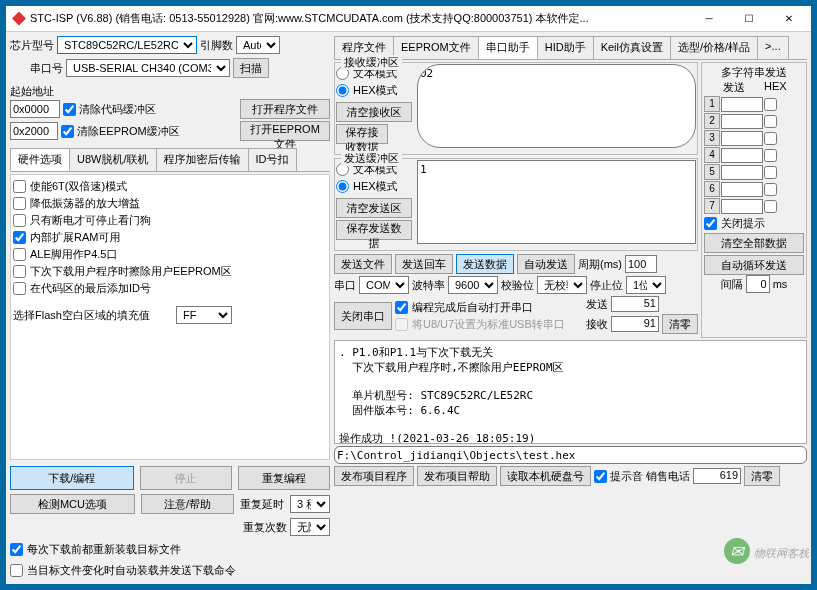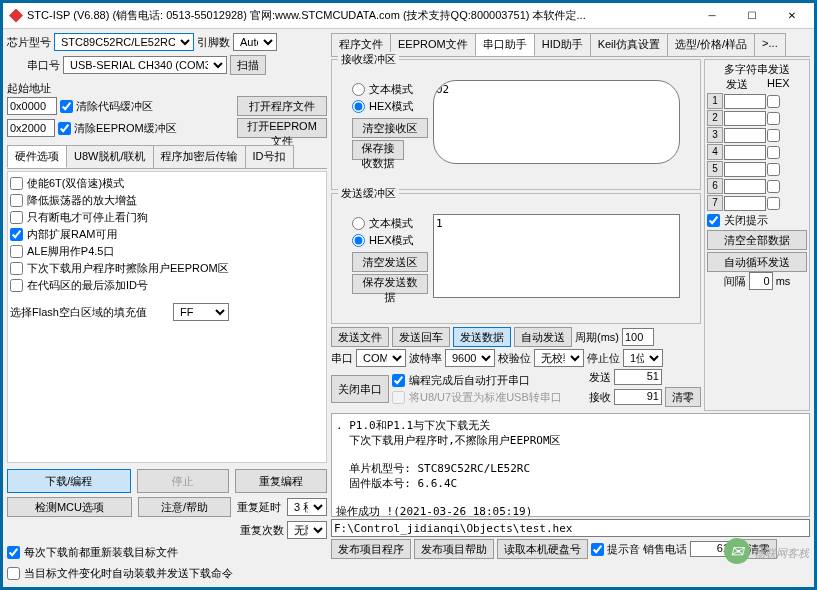--- a/index.html
+++ b/index.html
@@ -1,36 +1,36 @@
 <!DOCTYPE html>
 <html><head>
 <meta charset="utf-8">
 <style>
 * { box-sizing: border-box; margin: 0; padding: 0; font-family: "Microsoft YaHei", "SimSun", Arial, sans-serif; font-size: 11px; }
 body { background: #e8e8e8; width: 817px; height: 590px; overflow: hidden; }
-.window { width: 817px; height: 590px; background: #f0f0f0; border: 3px solid #0369a1; display: flex; flex-direction: column; }
+.window { width: 817px; height: 590px; background: #f0f0f0; border: 6px solid #0369a1; display: flex; flex-direction: column; }
 .titlebar { height: 26px; background: #fff; border-bottom: 1px solid #ccc; display: flex; align-items: center; padding: 0 2px 0 6px; }
 .titlebar .icon { width: 14px; height: 14px; background: #d33; clip-path: polygon(50% 0, 100% 50%, 50% 100%, 0 50%); margin-right: 4px; }
 .titlebar .title { flex: 1; font-size: 11px; color: #000; white-space: nowrap; overflow: hidden; }
 .winbtns { display: flex; }
 .winbtn { width: 40px; height: 24px; display: flex; align-items: center; justify-content: center; font-size: 10px; cursor: default; }
 .content { flex: 1; display: flex; padding: 4px; gap: 4px; }
 .left { width: 320px; display: flex; flex-direction: column; gap: 2px; }
 .right { flex: 1; display: flex; flex-direction: column; gap: 2px; }
 .row { display: flex; align-items: center; gap: 3px; margin-bottom: 2px; }
 .lbl { white-space: nowrap; }
 select, input[type=text] { border: 1px solid #7a7a7a; background: #fff; height: 18px; padding: 0 2px; font-size: 11px; }
 select.blue, input.blue { border: 1px solid #0078d7; }
 button, .btn { border: 1px solid #999; background: #e1e1e1; height: 20px; padding: 0 6px; font-size: 11px; cursor: default; }
 .btn.primary { background: #cce4f7; border: 1px solid #0078d7; }
 .btn.disabled { color: #999; }
 .tabset { display: flex; border-bottom: 1px solid #aaa; }
 .tab { padding: 3px 7px; border: 1px solid #aaa; border-bottom: none; background: #eee; margin-right: -1px; white-space: nowrap; }
 .tab.active { background: #fff; border-bottom: 1px solid #fff; position: relative; z-index: 1; }
-.group { border: 1px solid #bbb; padding: 20px; margin-bottom: 3px; position: relative; }
+.group { border: 1px solid #bbb; padding: 1px; margin-bottom: 3px; position: relative; }
 .group-title { position: absolute; top: -8px; left: 6px; background: #f0f0f0; padding: 0 3px; font-size: 11px; }
 .chkrow { display: flex; align-items: center; gap: 4px; margin: 2px 0; }
 input[type=checkbox], input[type=radio] { margin: 0; }
 textarea { border: 1px solid #7a7a7a; resize: none; font-family: monospace; font-size: 11px; padding: 2px; }
 .log { border: 1px solid #aaa; background: #fff; padding: 4px; font-family: "SimSun", monospace; font-size: 11px; height: 104px; overflow: hidden; white-space: pre-wrap; }
 .multisend { border: 1px solid #bbb; padding: 2px; position: relative; }
 .multisend .hdr { display: flex; font-size: 10px; margin-bottom: 1px; }
 .msrow { display: flex; align-items: center; gap: 1px; margin-bottom: 1px; }
 .msrow .num { width: 16px; height: 16px; border: 1px solid #999; background: #e1e1e1; text-align: center; font-size: 10px; line-height: 14px; }
 .msrow input[type=text] { width: 42px; height: 15px; }
@@ -308,21 +308,21 @@
       </div>
 
       <div class="log">. P1.0和P1.1与下次下载无关
   下次下载用户程序时,不擦除用户EEPROM区
 
   单片机型号: STC89C52RC/LE52RC
   固件版本号: 6.6.4C
 
 操作成功 !(2021-03-26 18:05:19)</div>
 
-      <input type="text" style="width: 100%; font-family: monospace;" value="F:\Control_jidianqi\Objects\test.hex">
+      <input type="text" style="width: 100%; font-family: monospace; border-radius: 6px;" value="F:\Control_jidianqi\Objects\test.hex">
 
       <div class="row">
         <button>发布项目程序</button>
         <button>发布项目帮助</button>
         <button>读取本机硬盘号</button>
         <input type="checkbox" checked="" style="">
           <span>提示音</span>
         <span>销售电话</span>
         <div class="count-box">619</div>
         <button>清零</button>

